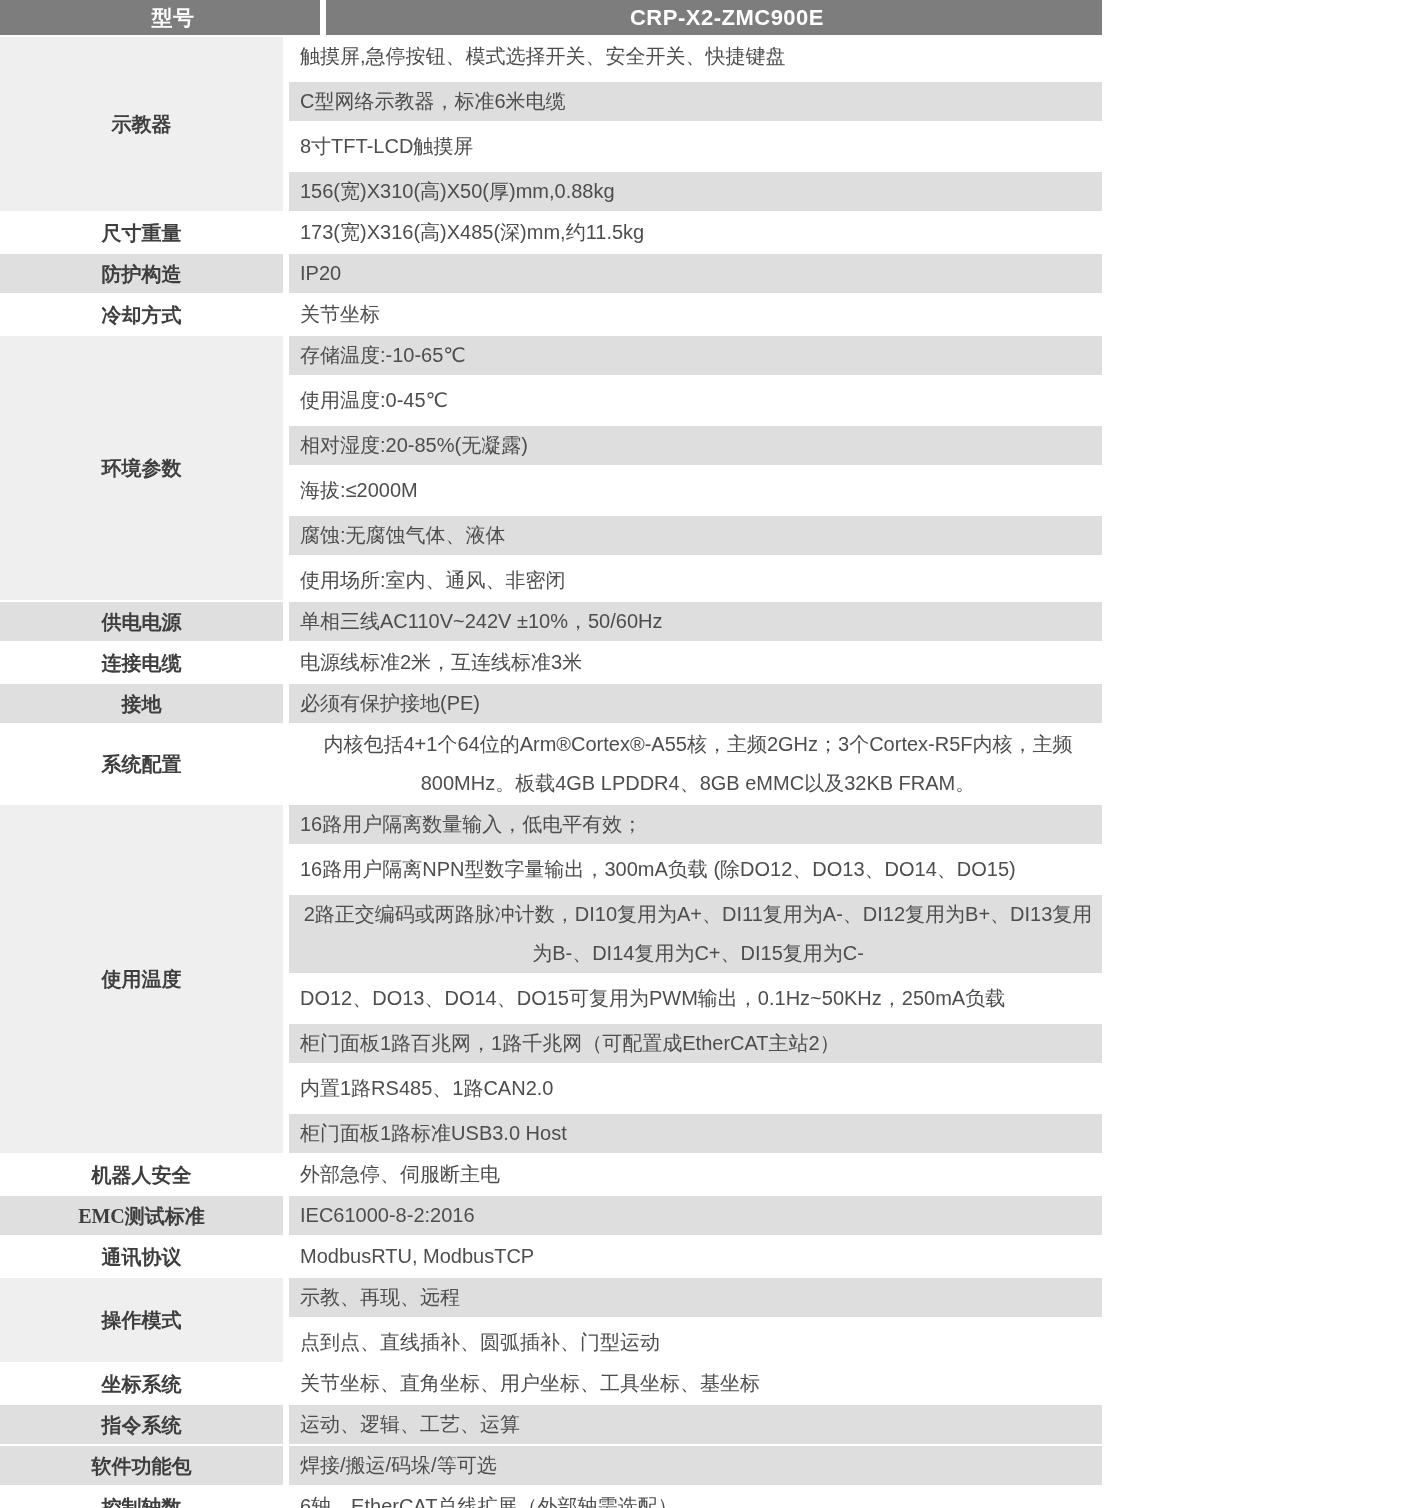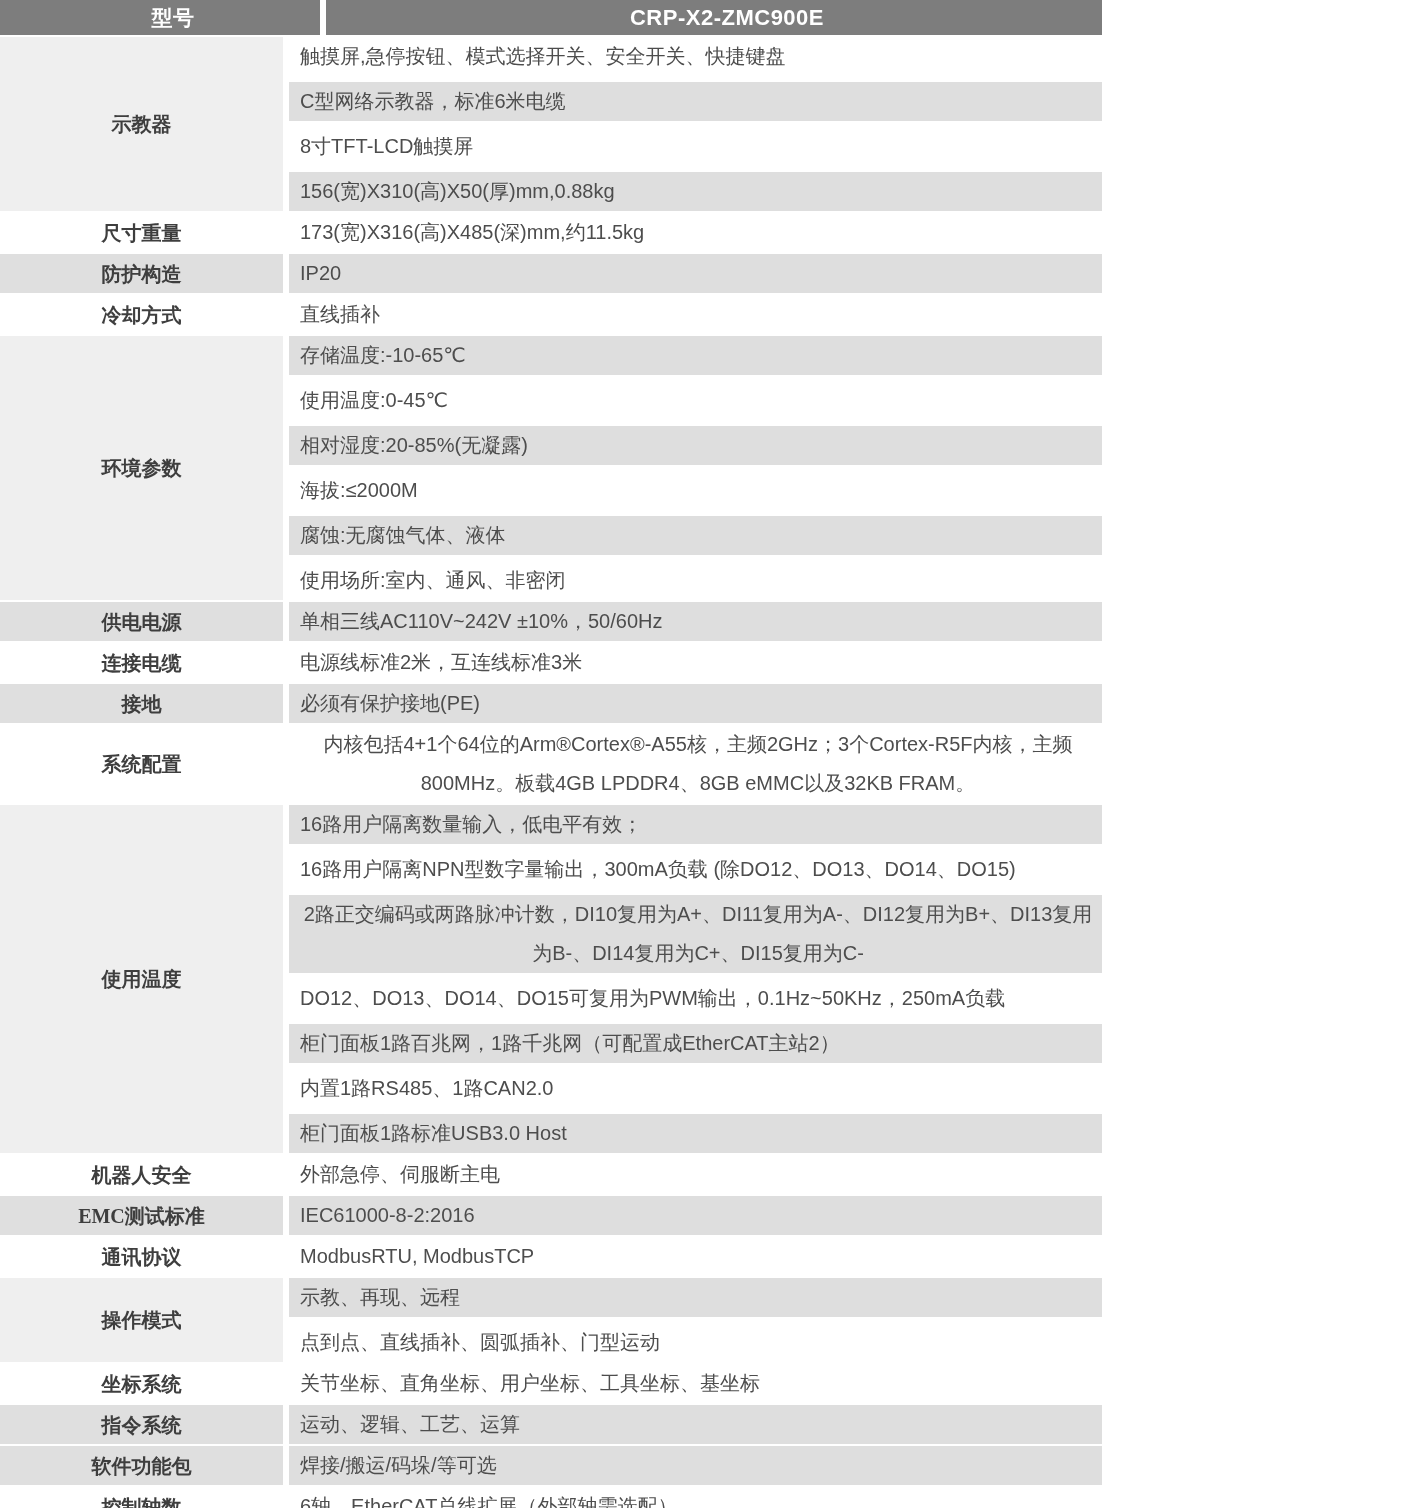--- a/index.html
+++ b/index.html
@@ -73,21 +73,21 @@
   <div class="group">
     <div class="label-cell label-gray">防护构造</div>
     <div class="rows">
           <div class="row row-gray">IP20</div>
         </div>
   </div>
 
   <div class="group">
     <div class="label-cell label-white">冷却方式</div>
     <div class="rows">
-          <div class="row row-white">直线插补</div>
+          <div class="row row-white">关节坐标</div>
         </div>
   </div>
 
   <div class="group">
     <div class="label-cell label-group">环境参数</div>
     <div class="rows">
           <div class="row row-gray">存储温度:-10-65℃</div>
           <div class="row row-white">使用温度:0-45℃</div>
           <div class="row row-gray">相对湿度:20-85%(无凝露)</div>
           <div class="row row-white">海拔:≤2000M</div>

